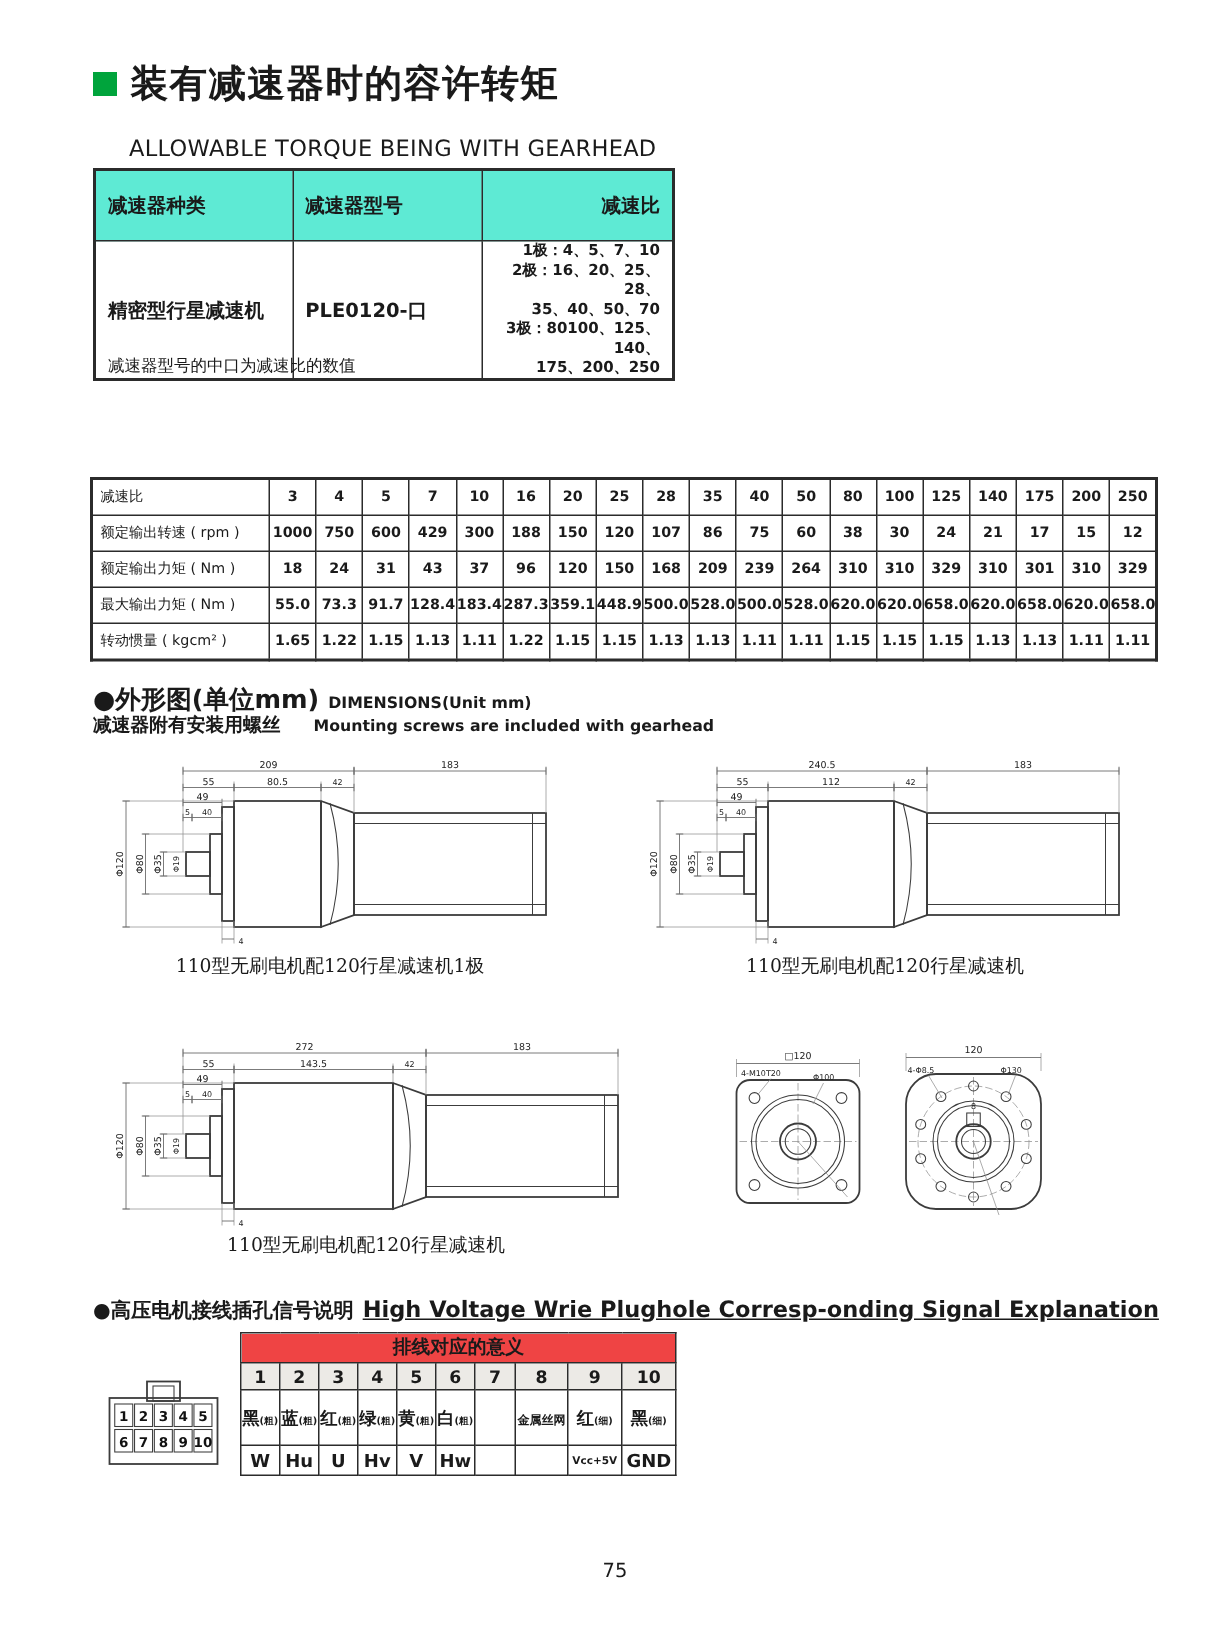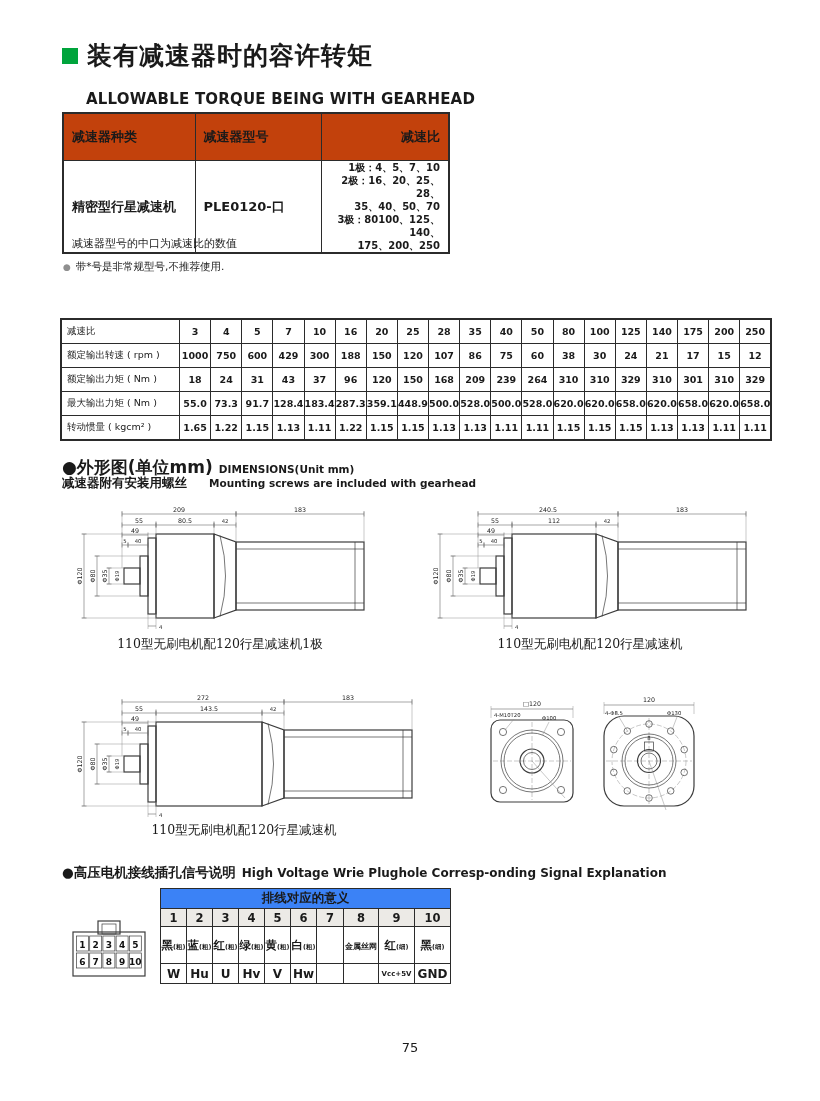--- a/index.html
+++ b/index.html
@@ -3,27 +3,27 @@
 <meta charset="utf-8">
 <style>
   html,body{margin:0;padding:0;background:#ffffff;}
   body{width:820px;height:1101px;position:relative;font-family:"DejaVu Sans","Liberation Sans",sans-serif;color:#1a1a1a;overflow:hidden;}
   .abs{position:absolute;}
 
   
   .title-row{left:62px;top:39px;display:flex;align-items:center;gap:9px;}
   .green-sq{width:16px;height:16px;background:#00a43c;display:inline-block;}
   .title-cn{font-size:25px;font-weight:bold;letter-spacing:1px;}
-  .title-en{left:86px;top:90px;font-size:15px;font-weight:bold;letter-spacing:.2px;}
+  .title-en{left:86px;top:90px;font-size:15px;font-weight:normal;letter-spacing:.2px;}
 
   
   #table1{left:62px;top:112px;}
   #table1 table{border-collapse:collapse;table-layout:fixed;width:386px;border:2px solid #2b2b2b;}
   #table1 td{border:1.5px solid #2b2b2b;padding:0 8px;vertical-align:middle;}
-  #table1 tr.hd td{height:46px;background:#c2410c;font-size:13px;font-weight:bold;}
+  #table1 tr.hd td{height:46px;background:#5eead4;font-size:13px;font-weight:bold;}
   #table1 tr.bd td{height:71px;background:#ffffff;font-size:13px;font-weight:bold;}
   #table1 td.rt{text-align:right;}
   #table1 .ratio-lines{font-size:10px;font-weight:bold;line-height:13px;text-align:right;}
   .tbl-caption{left:72px;top:236px;font-size:11px;}
 
   
   #notes{left:63px;top:258px;width:715px;}
   .note{font-size:10.5px;line-height:17px;white-space:nowrap;}
   .nb{color:#8f8f8f;font-size:9px;margin-right:5px;}
 
@@ -48,25 +48,25 @@
   .oln2{fill:none;stroke:#3c3c3c;stroke-width:0.7;}
   .dim{stroke:#6c6c6c;stroke-width:0.6;}
   .ext{stroke:#909090;stroke-width:0.5;}
   .dsh{stroke:#909090;stroke-width:0.5;stroke-dasharray:5 2;}
   text.dt{font-size:6.3px;fill:#222;}
   text.dts{font-size:5.3px;fill:#222;}
 
   
   .sig-header{left:62px;top:864px;display:flex;align-items:baseline;gap:6px;}
   .sig-cn{font-size:13.5px;font-weight:bold;}
-  .sig-en{font-size:12px;font-weight:bold;}
+  .sig-en{font-size:15px;font-weight:bold;text-decoration:underline;}
   #conn-tbl{left:160px;top:888px;}
   #conn-tbl table{border-collapse:collapse;table-layout:fixed;width:290px;border:1.5px solid #2b2b2b;}
   #conn-tbl td{border:1px solid #2b2b2b;text-align:center;padding:0;overflow:hidden;}
-  #conn-tbl tr.trow td{height:19px;font-size:12.5px;font-weight:bold;background:#3b82f6;}
+  #conn-tbl tr.trow td{height:19px;font-size:12.5px;font-weight:bold;background:#ef4444;}
   #conn-tbl tr.nrow td{height:17px;font-size:11.5px;font-weight:bold;background:#eceae6;}
   #conn-tbl tr.crow td{height:36px;font-size:11.5px;font-weight:bold;}
   #conn-tbl .sub{font-size:6.5px;font-weight:bold;}
   #conn-tbl .wrap{display:inline-block;font-size:8px;line-height:9px;font-weight:bold;}
   #conn-tbl tr.srow td{height:19px;font-size:12px;font-weight:bold;}
   #conn-tbl tr.srow td.small{font-size:7px;}
   .pin-num{font-size:9px;font-weight:bold;fill:#111;}
 
   .page-num{left:0;top:1040px;width:820px;text-align:center;font-size:13px;}
 </style>
@@ -104,21 +104,20 @@
               <div>175、200、250</div>
             </div>
           </td>
     </tr>
   </tbody>
     </table>
 </div>
 <div class="abs tbl-caption">减速器型号的中口为减速比的数值</div>
 
 <div class="abs" id="notes">
-    <div class="note"><span class="nb">●</span><span>带*号是非常规型号,不推荐使用.</span></div>
   </div>
 
 <div class="abs" id="spec">
   <table>
       <tbody id="spec-body">
         <tr>
           <td class="lab">减速比</td>
           <td>3</td>
           <td>4</td>
           <td>5</td>

